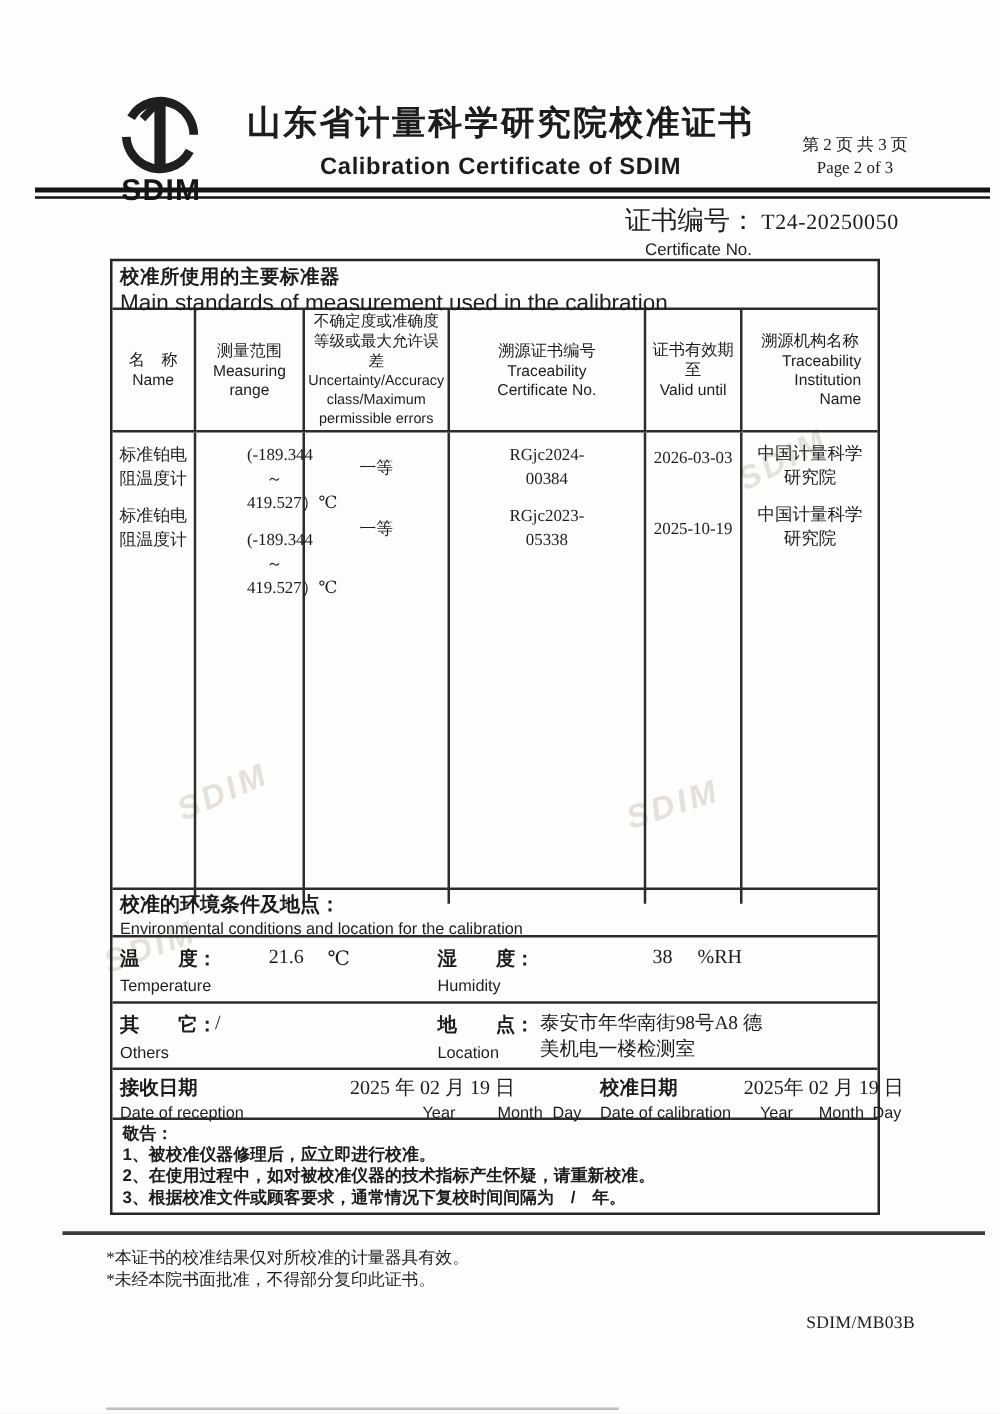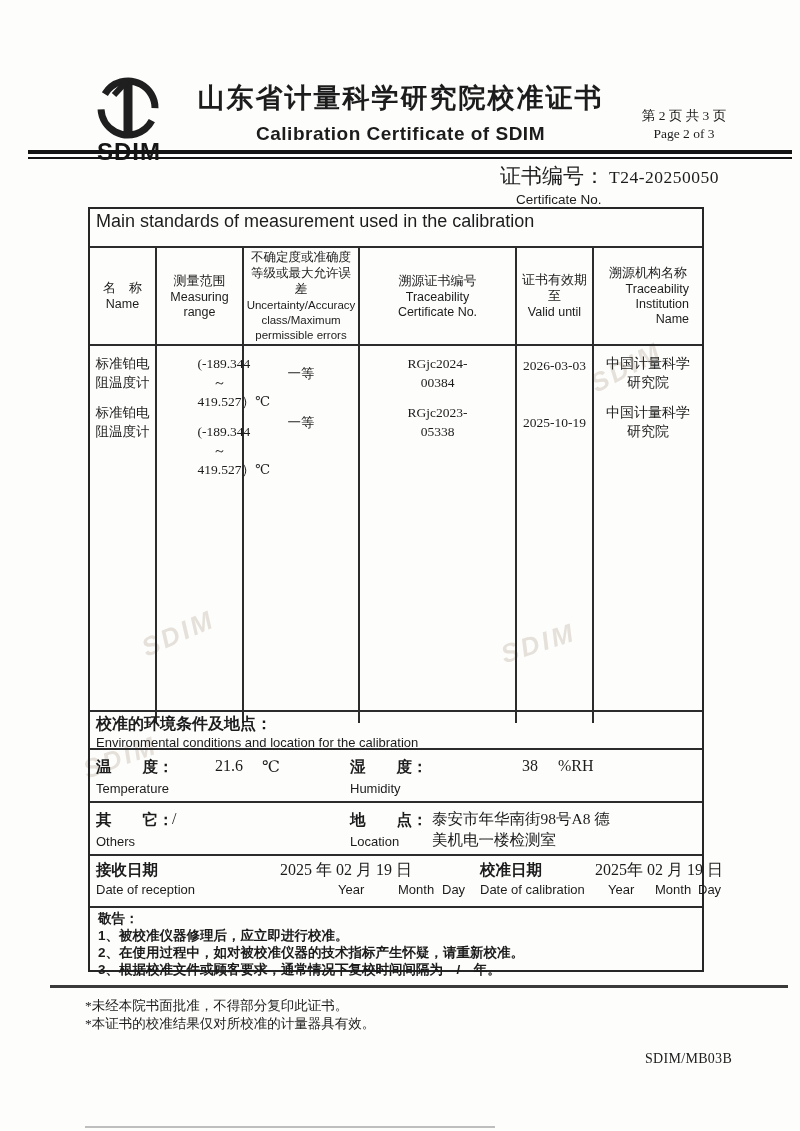--- a/index.html
+++ b/index.html
@@ -57,21 +57,21 @@
   table.std tr.data td { height:378px; vertical-align:top; text-align:center; padding-top:8px; }
   .entry { font-size:13.5px; line-height:19px; margin:0 auto; }
   .entry + .entry { margin-top:11px; }
   .w-name  { max-width:60px; }
   .w-range { max-width:84px;padding-left:40px; }
   .w-cert  { max-width:80px; }
   .w-inst  { max-width:88px; font-size:14px; }
 
   
   .row { position:relative; }
-  .row-temp { height:53px; } .row-ol { height:53px; } .row-dates { height:52px; }
+  .row-temp { height:53px; } .row-ol { height:53px; } .row-dates { height:40px; }
   .lab { position:absolute; font-size:15.5px; font-weight:600; white-space:nowrap;
          font-family:"Liberation Sans","DejaVu Sans",sans-serif; }
   .val { position:absolute; font-size:16px; white-space:nowrap; }
   .en  { position:absolute; font-size:13px; white-space:nowrap;
          font-family:"Liberation Sans","DejaVu Sans",sans-serif; }
   .loc-val { position:absolute; font-size:15.5px; white-space:normal; width:186px; line-height:21px; }
 
   
   .notice { height:70px; padding:2px 8px 0 8px; border-bottom:none; }
   .notice div { font-size:13.5px; font-weight:600; line-height:17px;
@@ -120,20 +120,21 @@
 
   <div class="certno">
     <span class="zh">证书编号：</span>
     <span class="num">T24-20250050</span>
     <span class="en sans">Certificate No.</span>
   </div>
 
   <div class="bigbox">
 
     <div class="sec sec-title">
+      <div class="zh">校准所使用的主要标准器</div>
       <div class="en">Main standards of measurement used in the calibration</div>
     </div>
 
     <div class="tbl-wrap">
       <table class="std">
         <colgroup>
           <col style="width:66px">
             <col style="width:87px">
             <col style="width:116px">
           <col style="width:157px">
@@ -241,19 +242,19 @@
       <div>敬告：</div>
       <div>1、被校准仪器修理后，应立即进行校准。</div>
       <div>2、在使用过程中，如对被校准仪器的技术指标产生怀疑，请重新校准。</div>
       <div>3、根据校准文件或顾客要求，通常情况下复校时间间隔为　/　年。</div>
     </div>
 
   </div>
 
   <div class="rule1"></div>
   <div class="footnotes">
+    <div>*本证书的校准结果仅对所校准的计量器具有效。</div>
     <div>*未经本院书面批准，不得部分复印此证书。</div>
-    <div>*本证书的校准结果仅对所校准的计量器具有效。</div>
   </div>
   <div class="formcode">SDIM/MB03B</div>
   <div class="scan-artifact"></div>
 
 </div>
 
 </body></html>

